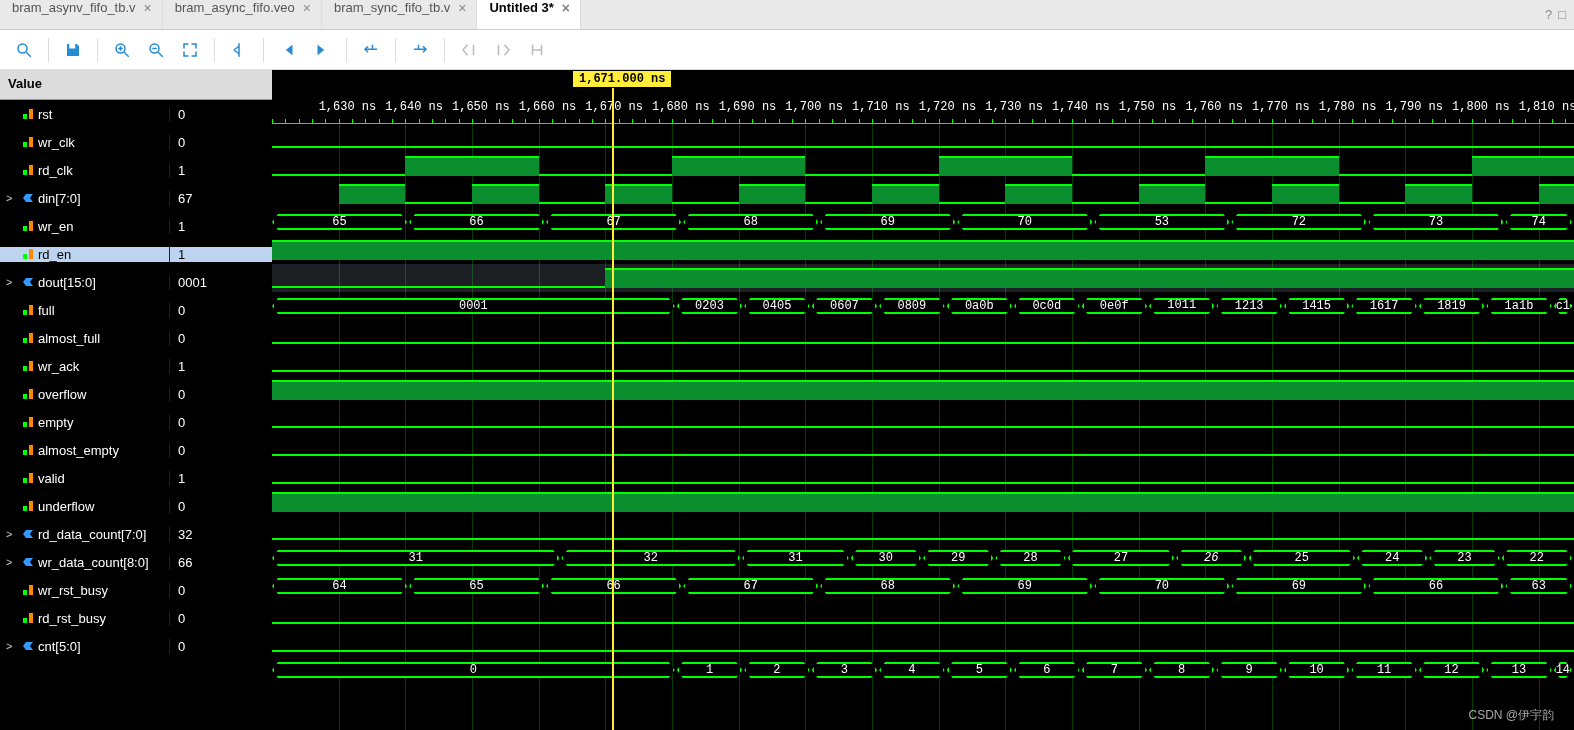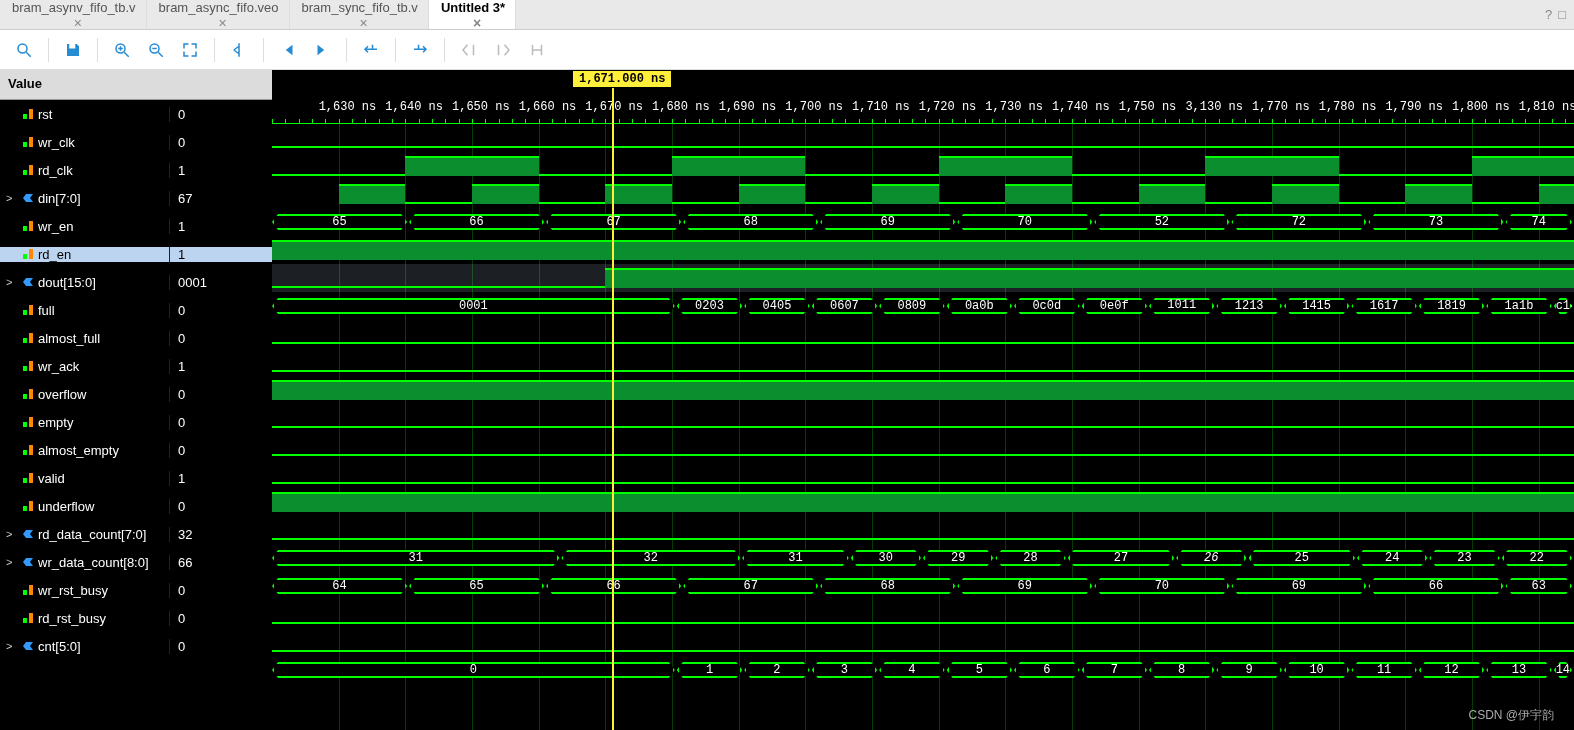--- a/index.html
+++ b/index.html
@@ -8,21 +8,21 @@
     font-size: 13px;
     width: 1574px;
     height: 730px;
     overflow: hidden;
     background: #fff;
     display: flex;
     flex-direction: column;
   }
   
   .tabbar { height: 30px; background: #e9e9e9; display: flex; align-items: stretch; border-bottom: 1px solid #ccc; }
-  .tab { display: flex; align-items: center; padding: 0 10px 0 12px; background: #e9e9e9; color: #555; cursor: pointer; border-right: 1px solid #ddd; flex-direction: column; }
+  .tab { display: flex; padding: 0 10px 0 12px; background: #e9e9e9; color: #555; cursor: pointer; border-right: 1px solid #ddd; }
   .tab.active { background: #fff; color: #000; font-weight: 600; }
   .tab .close { margin-left: 8px; color: #888; font-size: 14px; }
   .tab-spacer { flex: 1; }
   .tab-right { display: flex; align-items: center; padding-right: 8px; gap: 6px; color: #888; }
 
   
   .toolbar { height: 40px; background: #fff; display: flex; align-items: center; padding: 0 8px; gap: 2px; border-bottom: 1px solid #ddd; }
   .tbtn { width: 32px; height: 32px; display: flex; align-items: center; justify-content: center; color: #268bd2; cursor: pointer; border-radius: 3px; }
   .tbtn.disabled { color: #bbb; }
   .tsep { width: 1px; height: 24px; background: #ddd; margin: 0 6px; }
@@ -403,21 +403,21 @@
         <div class="tick" style="left: 246.68px;">1,660 ns</div>
         <div class="tick" style="left: 313.35px;">1,670 ns</div>
         <div class="tick" style="left: 380.02px;">1,680 ns</div>
         <div class="tick" style="left: 446.69px;">1,690 ns</div>
         <div class="tick" style="left: 513.36px;">1,700 ns</div>
         <div class="tick" style="left: 580.03px;">1,710 ns</div>
         <div class="tick" style="left: 646.7px;">1,720 ns</div>
         <div class="tick" style="left: 713.37px;">1,730 ns</div>
         <div class="tick" style="left: 780.04px;">1,740 ns</div>
         <div class="tick" style="left: 846.71px;">1,750 ns</div>
-        <div class="tick" style="left: 913.38px;">3,130 ns</div>
+        <div class="tick" style="left: 913.38px;">1,760 ns</div>
         <div class="tick" style="left: 980.05px;">1,770 ns</div>
         <div class="tick" style="left: 1046.72px;">1,780 ns</div>
         <div class="tick" style="left: 1113.39px;">1,790 ns</div>
         <div class="tick" style="left: 1180.06px;">1,800 ns</div>
         <div class="tick" style="left: 1246.73px;">1,810 ns</div>
         <div class="minor" style="left: 0px;"></div>
         <div class="minor" style="left: 13.334px;"></div>
         <div class="minor" style="left: 26.668px;"></div>
         <div class="minor" style="left: 40.002px;"></div>
         <div class="minor" style="left: 53.336px;"></div>
@@ -591,21 +591,21 @@
           <div class="bus-seg" style="left: 411.158px; width: 135.053px; clip-path: polygon(6px 0px, calc(100% - 6px) 0px, 100% 50%, calc(100% - 6px) 100%, 6px 100%, 0px 50%);">
             <span>68</span>
           </div>
           <div class="bus-seg" style="left: 548.211px; width: 135.053px; clip-path: polygon(6px 0px, calc(100% - 6px) 0px, 100% 50%, calc(100% - 6px) 100%, 6px 100%, 0px 50%);">
             <span>69</span>
           </div>
           <div class="bus-seg" style="left: 685.263px; width: 135.053px; clip-path: polygon(6px 0px, calc(100% - 6px) 0px, 100% 50%, calc(100% - 6px) 100%, 6px 100%, 0px 50%);">
             <span>70</span>
           </div>
           <div class="bus-seg" style="left: 822.316px; width: 135.053px; clip-path: polygon(6px 0px, calc(100% - 6px) 0px, 100% 50%, calc(100% - 6px) 100%, 6px 100%, 0px 50%);">
-            <span>52</span>
+            <span>53</span>
           </div>
           <div class="bus-seg" style="left: 959.368px; width: 135.053px; clip-path: polygon(6px 0px, calc(100% - 6px) 0px, 100% 50%, calc(100% - 6px) 100%, 6px 100%, 0px 50%);">
             <span>72</span>
           </div>
           <div class="bus-seg" style="left: 1096.42px; width: 135.053px; clip-path: polygon(6px 0px, calc(100% - 6px) 0px, 100% 50%, calc(100% - 6px) 100%, 6px 100%, 0px 50%);">
             <span>73</span>
           </div>
           <div class="bus-seg" style="left: 1233.47px; width: 66.5263px; clip-path: polygon(6px 0px, calc(100% - 6px) 0px, 100% 50%, calc(100% - 6px) 100%, 6px 100%, 0px 50%);">
             <span>74</span>
           </div>

